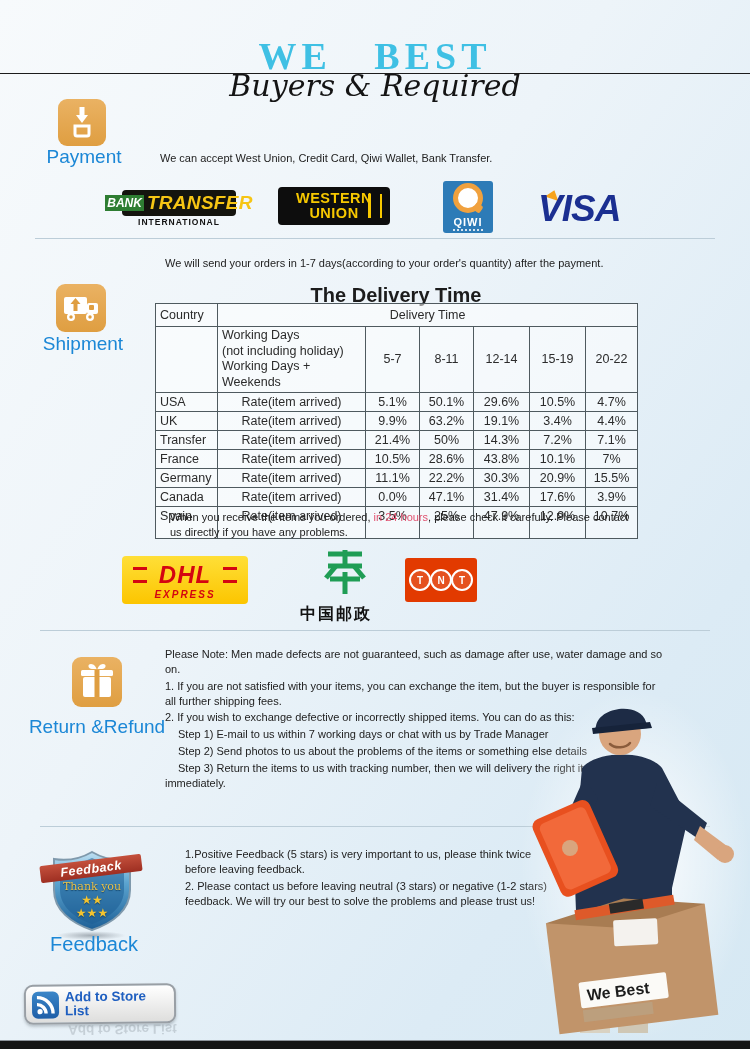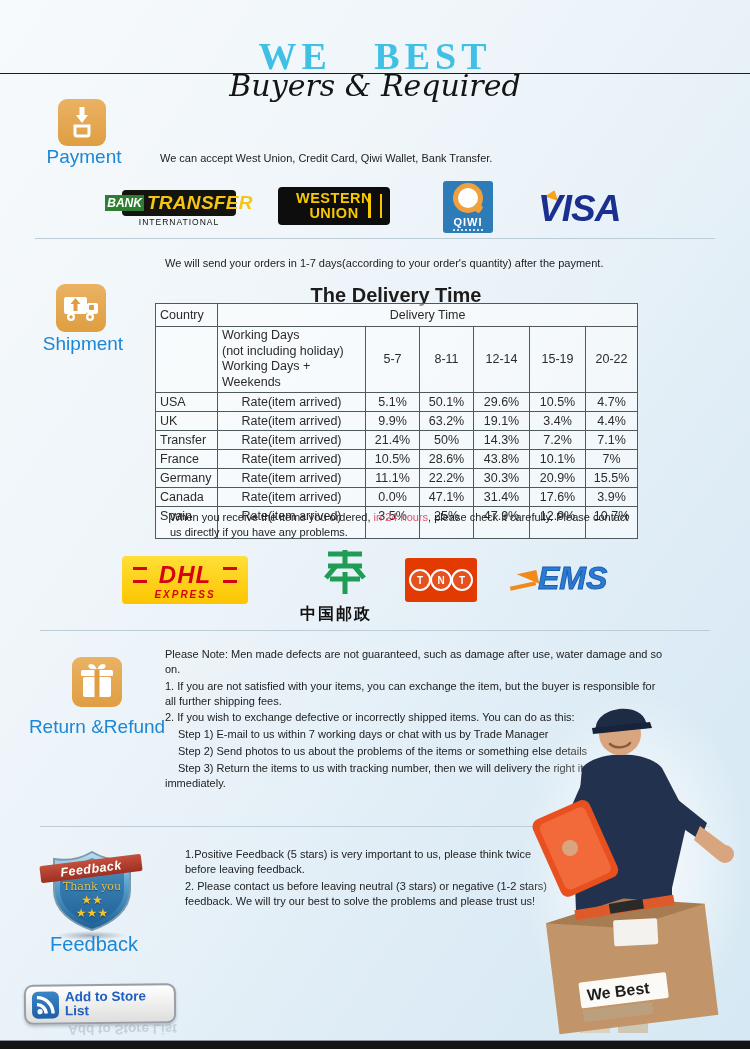--- a/index.html
+++ b/index.html
@@ -26,21 +26,21 @@
   table.delivery td{border:1px solid #4f5a5f;padding:1px 4px;height:16px;}
   table.delivery td.c{text-align:center;}
   table.delivery tr.hdr1 td{height:20px;}
   table.delivery td.wd{font-size:12.5px;line-height:1.25;}
   table.delivery tbody tr:last-child td{padding-bottom:14px;}
   
   .bank-transfer{left:122px;top:190px;width:114px;}
   .bt-box{background:#14140e;border-radius:4px;padding:2px 4px;display:flex;gap:3px;align-items:center;justify-content:center;}
   .bt-bank{background:#2e7d32;color:#fff;font-weight:bold;font-size:12px;font-style:italic;padding:1px 2px;}
   .bt-transfer{color:#f6c514;font-weight:bold;font-style:italic;font-size:19px;letter-spacing:.3px;}
-  .bt-intl{text-align:center;font-size:8.5px;font-weight:normal;color:#111;letter-spacing:1px;margin-top:1px;}
+  .bt-intl{text-align:center;font-size:8.5px;font-weight:bold;color:#111;letter-spacing:1px;margin-top:1px;}
   .western{left:278px;top:187px;width:112px;height:38px;background:#0d0d0d;border-radius:4px;
     display:flex;flex-direction:column;justify-content:center;align-items:center;}
   .wu-txt{color:#f7c800;font-weight:bold;font-size:14.5px;line-height:1.02;letter-spacing:.5px;}
   .wu-bars{position:absolute;right:8px;top:7px;width:9px;height:24px;border-left:3px solid #f7c800;border-right:2px solid #f7c800;}
   .qiwi{left:443px;top:181px;width:50px;height:52px;background:#2d7bb7;border-radius:3px;
     display:flex;flex-direction:column;align-items:center;justify-content:center;}
   .qiwi-q{width:20px;height:20px;border:5px solid #f0a13e;border-radius:50%;background:#fff;position:relative;}
   .qiwi-q::after{content:"";position:absolute;right:-4px;bottom:-4px;width:8px;height:8px;background:#f0a13e;border-radius:2px;transform:rotate(35deg);}
   .qiwi-txt{color:#fff;font-weight:bold;font-size:11px;letter-spacing:1px;margin-top:3px;border-bottom:2px dotted rgba(255,255,255,.8);padding-bottom:1px;}
   .visa{left:538px;top:188px;font-size:37px;font-weight:bold;font-style:italic;color:#1b2f91;letter-spacing:-1px;}
@@ -271,25 +271,20 @@
     </svg>
     <div class="cpost-txt">中国邮政</div>
   </div>
 
   <div class="abs tnt">
     <span class="tnt-c">T</span>
     <span class="tnt-c">N</span>
     <span class="tnt-c">T</span>
   </div>
 
-  <div class="abs ems">
-    <span class="ems-arrow"></span>
-    <span class="ems-arrow2"></span>
-    <span class="ems-txt">EMS</span>
-  </div>
 
   <div class="abs divider" style="left:40px;top:630px;width:670px;"></div>
 
   <div class="abs icon-tile" style="left:72px;top:657px;width:50px;height:50px;">
     <svg width="50" height="50" viewBox="0 0 50 50">
       <rect x="11" y="20" width="28" height="20" rx="2" fill="#fff"></rect>
       <rect x="9" y="13" width="32" height="6" rx="1.5" fill="#fff"></rect>
       <rect x="22.5" y="13" width="5" height="27" fill="#df9e41"></rect>
       <path d="M20 12 C16 12 15 7 19 7 C22 7 24 10 24.5 12 Z" fill="#fff"></path>
       <path d="M30 12 C34 12 35 7 31 7 C28 7 26 10 25.5 12 Z" fill="#fff"></path>

